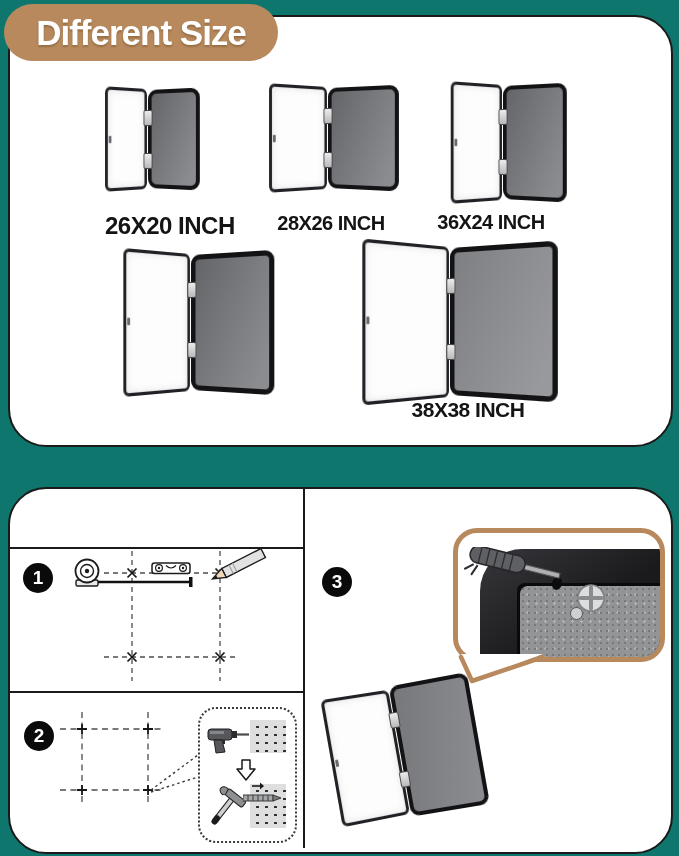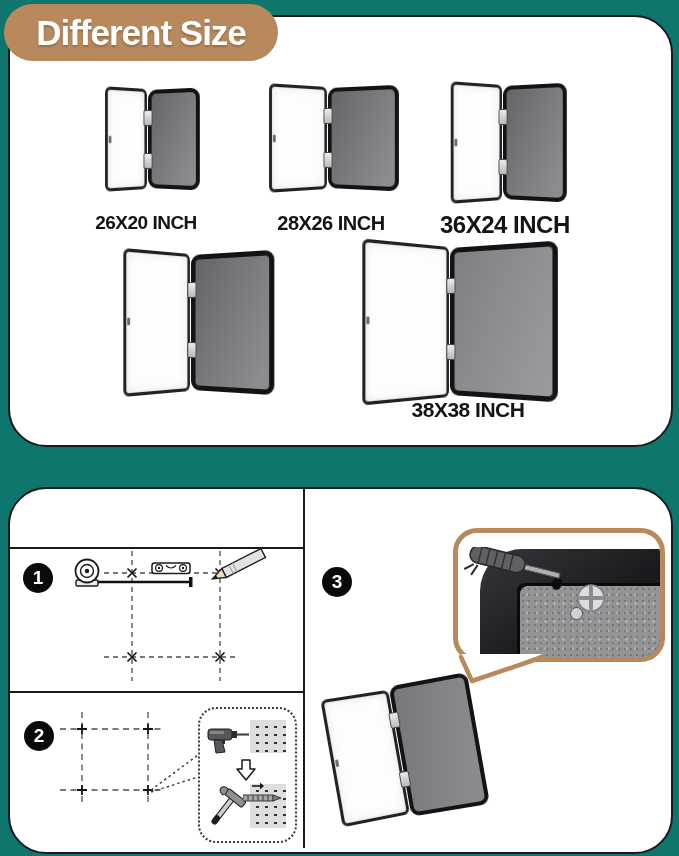--- a/index.html
+++ b/index.html
@@ -97,21 +97,21 @@
 
   <div class="board" style="left:99px;top:88px;width:104px;height:102px;">
     <div class="door">
       <span class="lock"></span>
     </div>
     <div class="felt">
       <span class="hinge h1"></span>
       <span class="hinge h2"></span>
     </div>
   </div>
-  <div class="size-label" style="left:83px;top:212px;width:126px;font-size:19px;">26X20 INCH</div>
+  <div class="size-label" style="left:105px;top:212px;width:126px;font-size:24px;">26X20 INCH</div>
 
   <div class="board" style="left:262px;top:86px;width:140px;height:104px;">
     <div class="door">
       <span class="lock"></span>
     </div>
     <div class="felt">
       <span class="hinge h1"></span>
       <span class="hinge h2"></span>
     </div>
   </div>
@@ -119,21 +119,21 @@
 
   <div class="board" style="left:444px;top:83px;width:126px;height:119px;">
     <div class="door">
       <span class="lock"></span>
     </div>
     <div class="felt">
       <span class="hinge h1"></span>
       <span class="hinge h2"></span>
     </div>
   </div>
-  <div class="size-label" style="left:440px;top:211px;width:126px;font-size:24px;">36X24 INCH</div>
+  <div class="size-label" style="left:428px;top:211px;width:126px;font-size:20px;">36X24 INCH</div>
 
   <div class="board lg" style="left:116px;top:251px;width:161px;height:142px;">
     <div class="door">
       <span class="lock"></span>
     </div>
     <div class="felt">
       <span class="hinge h1"></span>
       <span class="hinge h2"></span>
     </div>
   </div>

